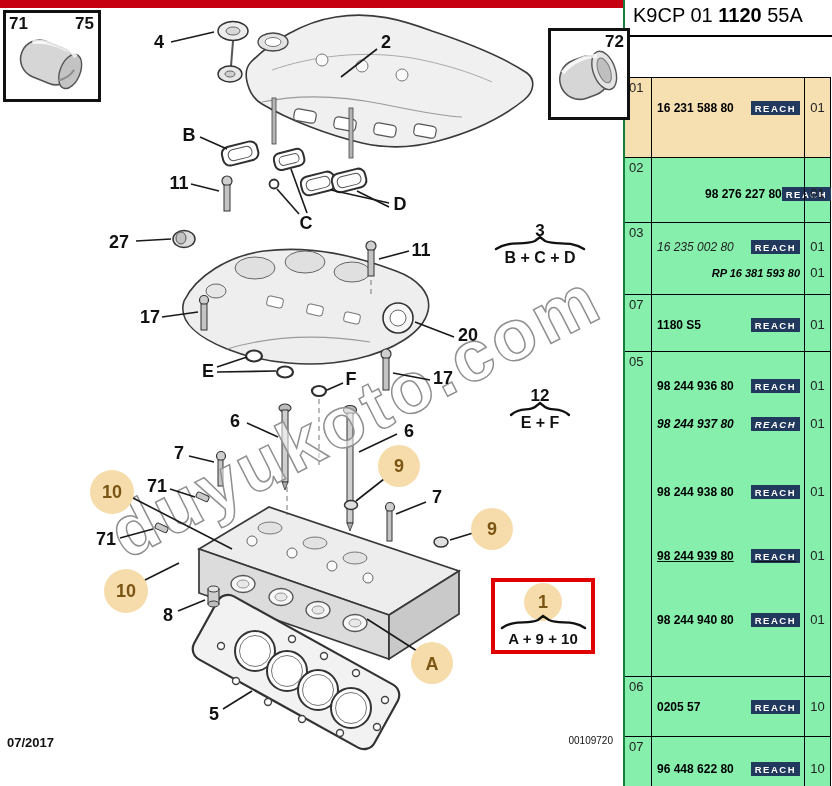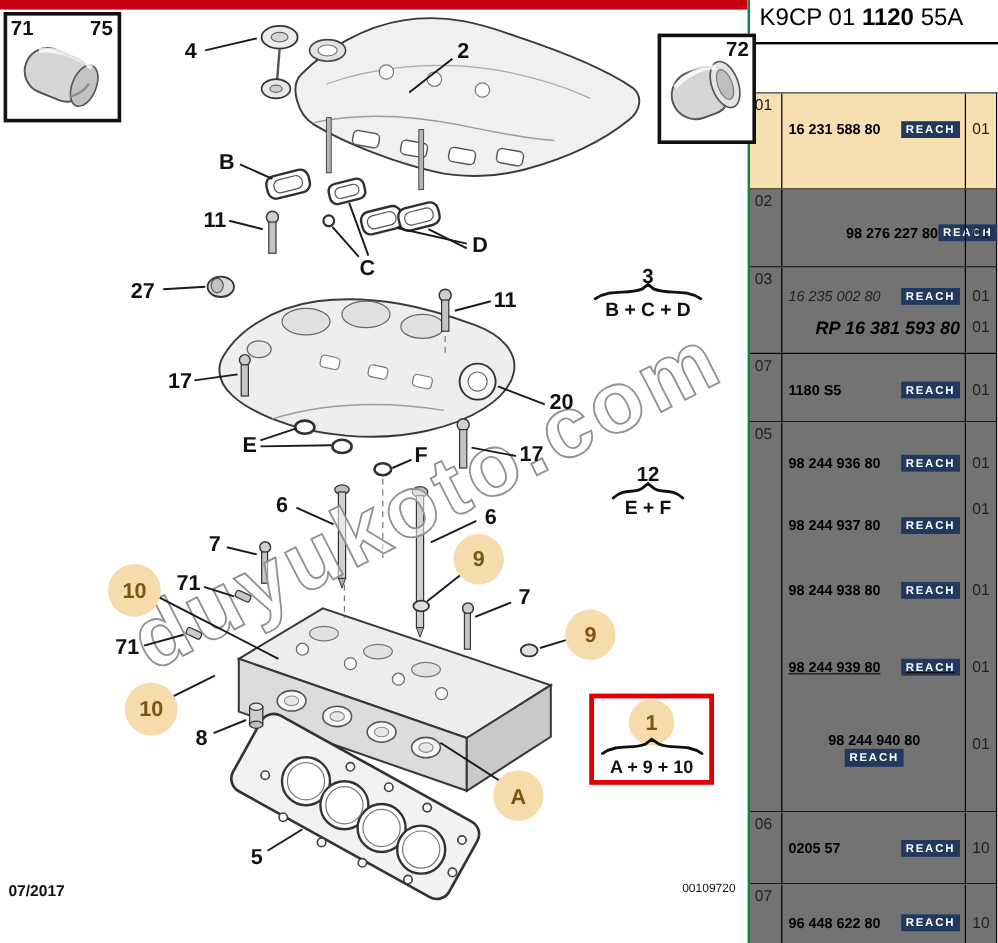--- a/index.html
+++ b/index.html
@@ -24,32 +24,32 @@
   svg text.wm{font-family:"Liberation Sans",sans-serif;font-weight:bold;font-size:72px;
      letter-spacing:4px;fill:rgba(255,255,255,0.52);stroke:#909090;stroke-width:1.5;}
   
   .right-panel{position:absolute;left:623px;top:0;width:215px;height:786px;background:#fff;
                border-left:2px solid #15803d;box-sizing:border-box;}
   .panel-header{height:31px;border-bottom:2px solid #000;font-size:20px;color:#000;
                 padding:4px 0 0 8px;box-sizing:content-box;white-space:nowrap;}
   .panel-header .bold{font-weight:bold;}
   .panel-spacer{height:40px;}
   .ptable{border-top:1px solid #000;border-right:1px solid #000;width:206px;box-sizing:border-box;}
-  .prow{position:relative;border-bottom:1px solid #000;background:#737373;}
+  .prow{position:relative;border-bottom:1px solid #000;background:#86efac;}
   .prow.hl{background:#f6e0b2;}
   .prow:last-child{border-bottom:none;}
   .col-ref{position:absolute;left:0;top:0;bottom:0;width:26px;border-right:1px solid #000;}
   .col-qty{position:absolute;right:0;top:0;bottom:0;width:25px;border-left:1px solid #000;}
   .refnum{position:absolute;top:2px;left:4px;font-size:13px;color:#222;}
   .entry{position:absolute;left:32px;right:30px;height:20px;display:flex;
          justify-content:space-between;align-items:center;}
   .entry .num{font-weight:bold;font-size:12px;color:#000;white-space:nowrap;}
   .entry .num.it{font-weight:normal;font-style:italic;color:#222;}
   .entry.rp{justify-content:flex-end;}
-  .entry .num.rpn{font-style:italic;font-weight:bold;font-size:15px;}
+  .entry .num.rpn{font-style:italic;font-weight:bold;font-size:11px;}
   .reach{display:inline-block;background:#22395e;color:#fff;font-weight:bold;font-size:9.5px;
          letter-spacing:1.5px;padding:3px 4px 2px 4px;line-height:1;}
   .qv{position:absolute;left:0;width:100%;text-align:center;font-size:13px;color:#222;}
 </style>
 </head>
 <body>
 
 <div class="page">
 
   <div class="left-area">
@@ -407,33 +407,33 @@
       </div>
 
       <div class="prow" style="height:324px;">
         <div class="col-ref">
             <span class="refnum">05</span>
           </div>
         <div class="entry" style="top:24px;">
           <span class="num">98 244 936 80</span>
           <span class="reach">REACH</span>
         </div>
-        <div class="entry" style="top:76px;">
+        <div class="entry" style="top:62px;font-style:italic;">
           <span class="num">98 244 937 80</span>
           <span class="reach">REACH</span>
         </div>
         <div class="entry" style="top:130px;">
           <span class="num">98 244 938 80</span>
           <span class="reach">REACH</span>
         </div>
         <div class="entry" style="top:194px;text-decoration:underline;">
           <span class="num">98 244 939 80</span>
           <span class="reach">REACH</span>
         </div>
-        <div class="entry" style="top:258px;flex-direction:column;">
+        <div class="entry" style="top:258px;">
           <span class="num">98 244 940 80</span>
           <span class="reach">REACH</span>
         </div>
         <div class="col-qty">
           <span class="qv" style="top:26px;">01</span>
           <span class="qv" style="top:64px;">01</span>
           <span class="qv" style="top:132px;">01</span>
           <span class="qv" style="top:196px;">01</span>
           <span class="qv" style="top:260px;">01</span>
         </div>

